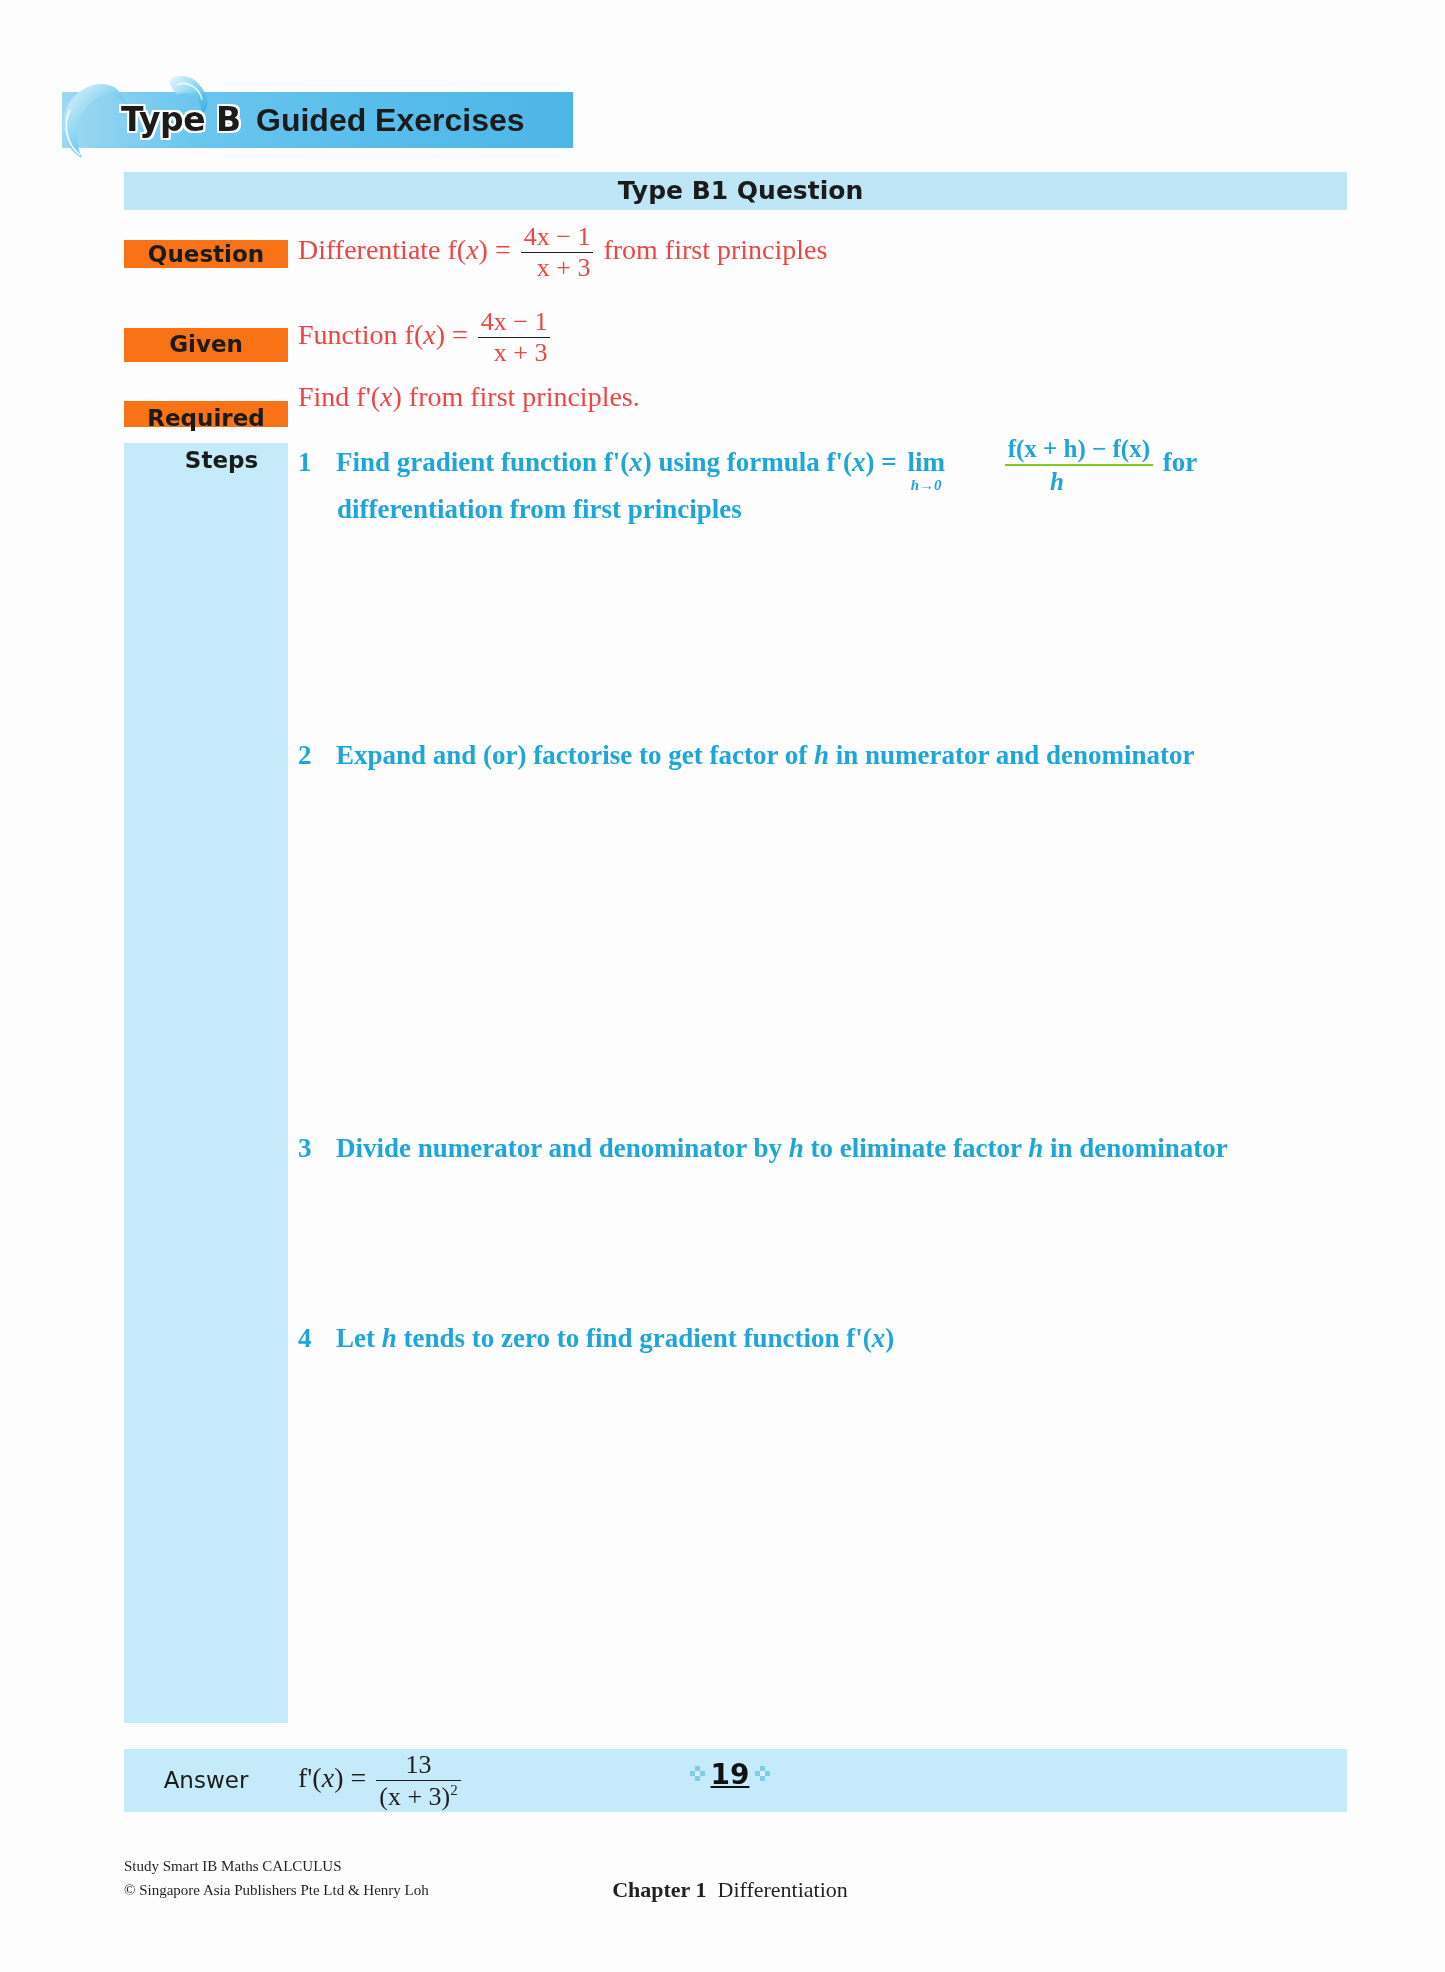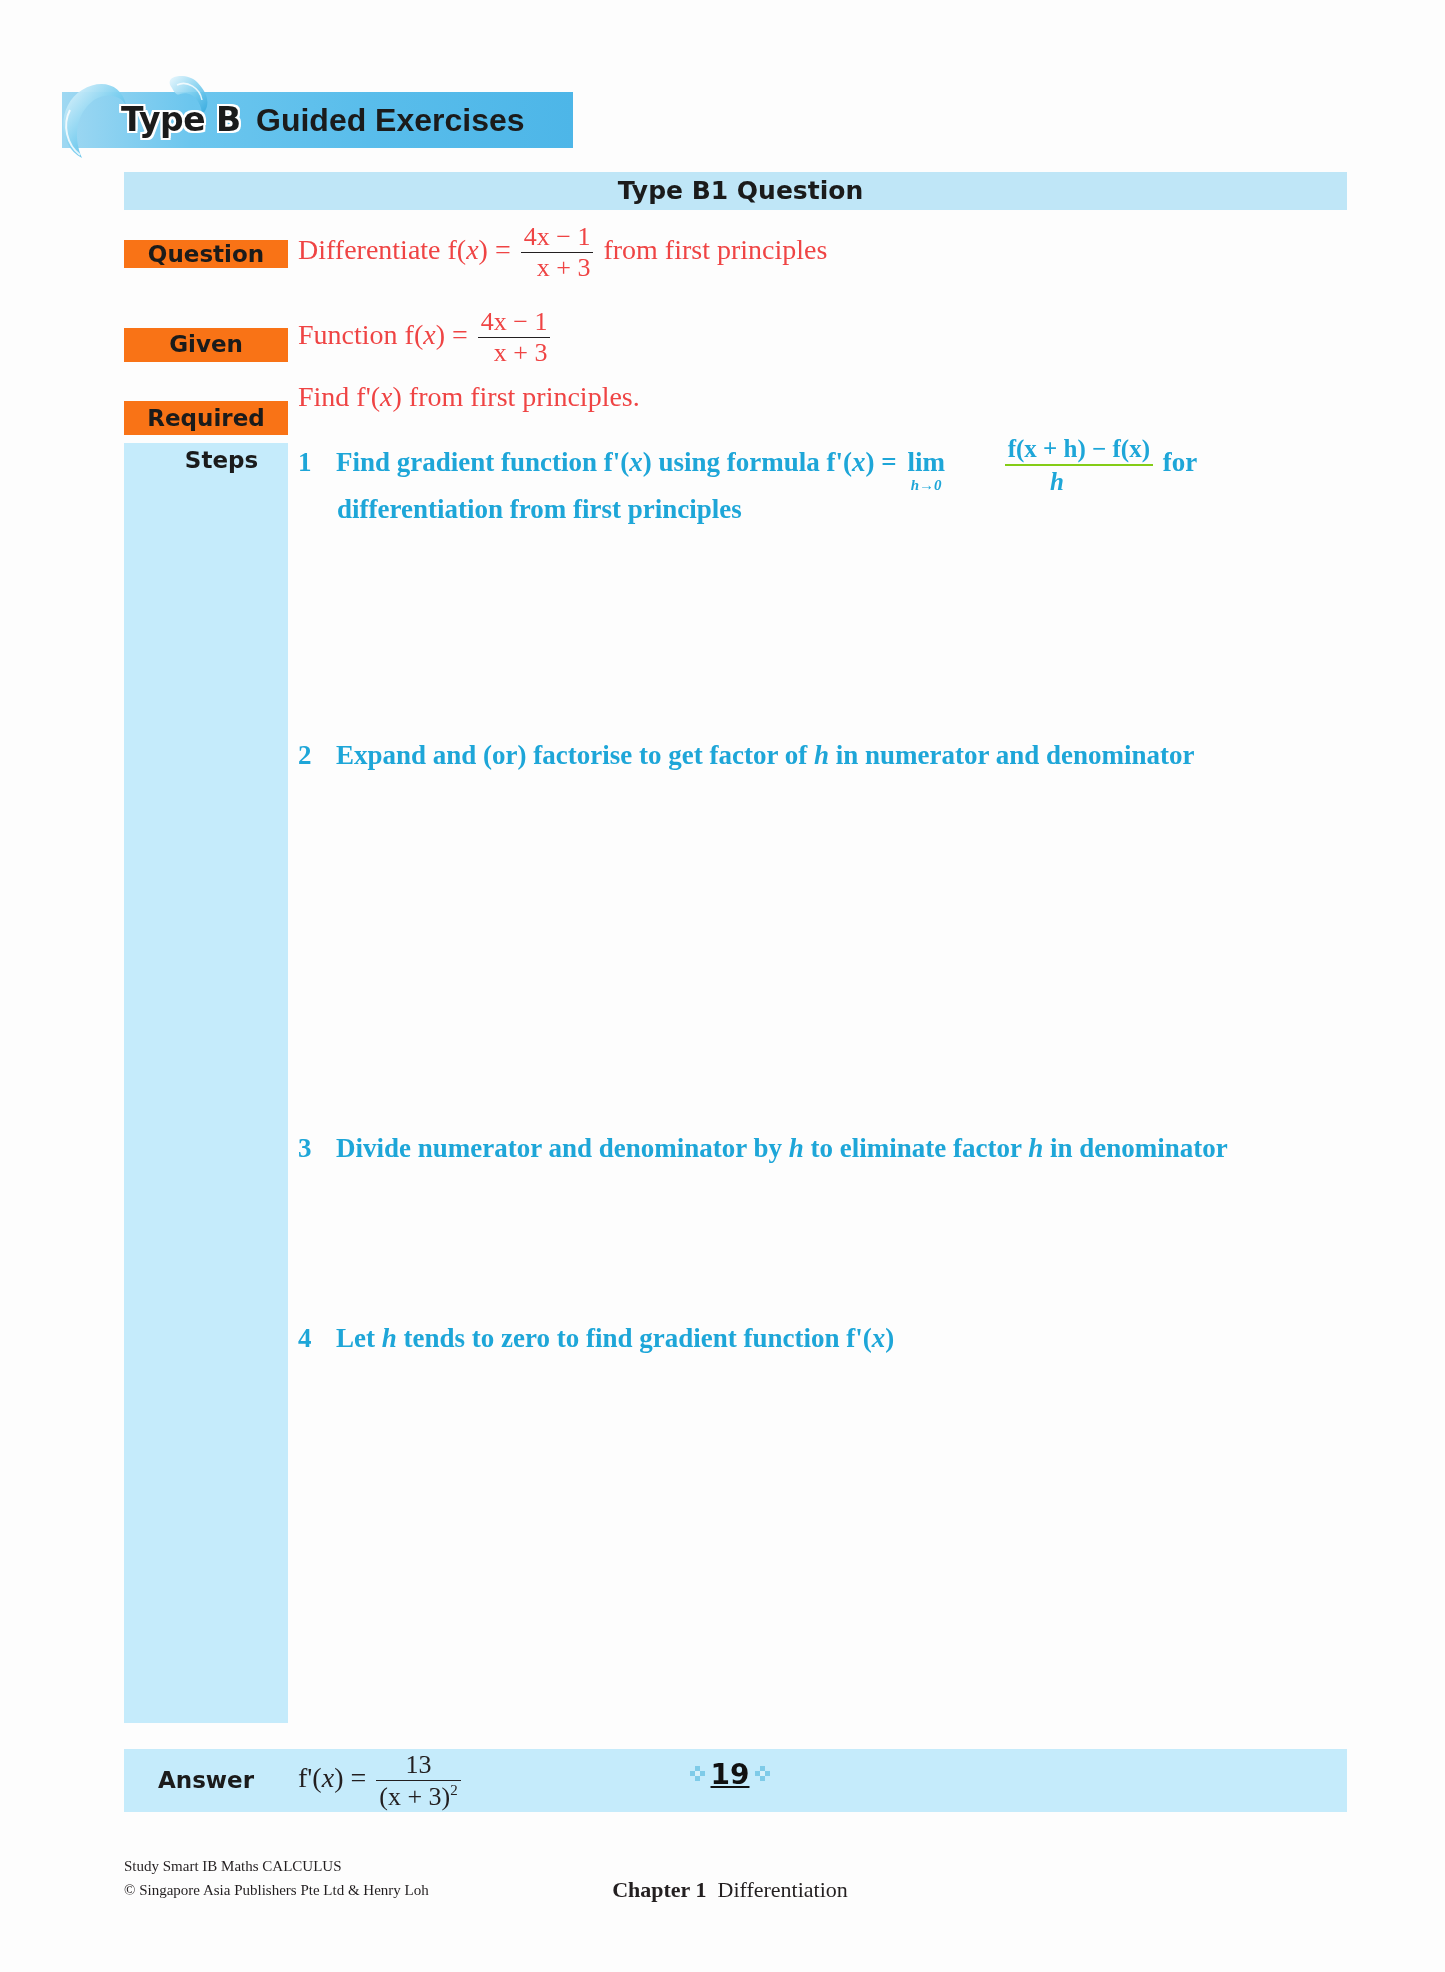--- a/index.html
+++ b/index.html
@@ -90,21 +90,21 @@
   .step2line { left: 337px; }
 
   
   .answer-band {
     left: 124px; top: 1749px; width: 1223px; height: 63px;
     background: #c5ebfb;
   }
   .answer-label {
     left: 124px; top: 1749px; width: 164px; height: 63px; line-height: 63px;
     text-align: center;
-    font-family: "DejaVu Sans", sans-serif; font-weight: bold; font-size: 23px; color: #1b1b1b;
+    font-family: "DejaVu Sans", sans-serif; font-weight: normal; font-size: 23px; color: #1b1b1b;
   }
   .answer-text {
     left: 298px; top: 1752px; font-size: 28px; white-space: nowrap;
   }
 
   
   .foot-left {
     left: 124px; font-size: 15px; color: #231f20; white-space: nowrap;
   }
   .page-num {
@@ -158,21 +158,21 @@
 
 <div class="abs label-box" style="top:328px;height:34px;line-height:33px;">Given</div>
 <div class="abs row-text" style="top:309px;">
   <span>Function f(</span><i class="v">x</i><span>) =</span>
   <span class="frac">
     <span class="num">4x − 1</span>
     <span class="den">x + 3</span>
   </span>
 </div>
 
-<div class="abs label-box" style="top:401px;height:34px;line-height:34px;">Required</div>
+<div class="abs label-box" style="top:401px;height:26px;line-height:34px;">Required</div>
 <div class="abs row-text" style="top:380px;line-height:34px;">
   <span>Find f'(</span><i class="v">x</i><span>) from first principles.</span>
 </div>
 
 <div class="abs steps-col"></div>
 <div class="abs steps-label">Steps</div>
 
 <div class="abs step" style="top:436px;">
   <span class="num">1</span><span>Find gradient function f'(</span><i>x</i><span>) using formula f'(</span><i>x</i><span>) =</span>
   <span class="lim">

